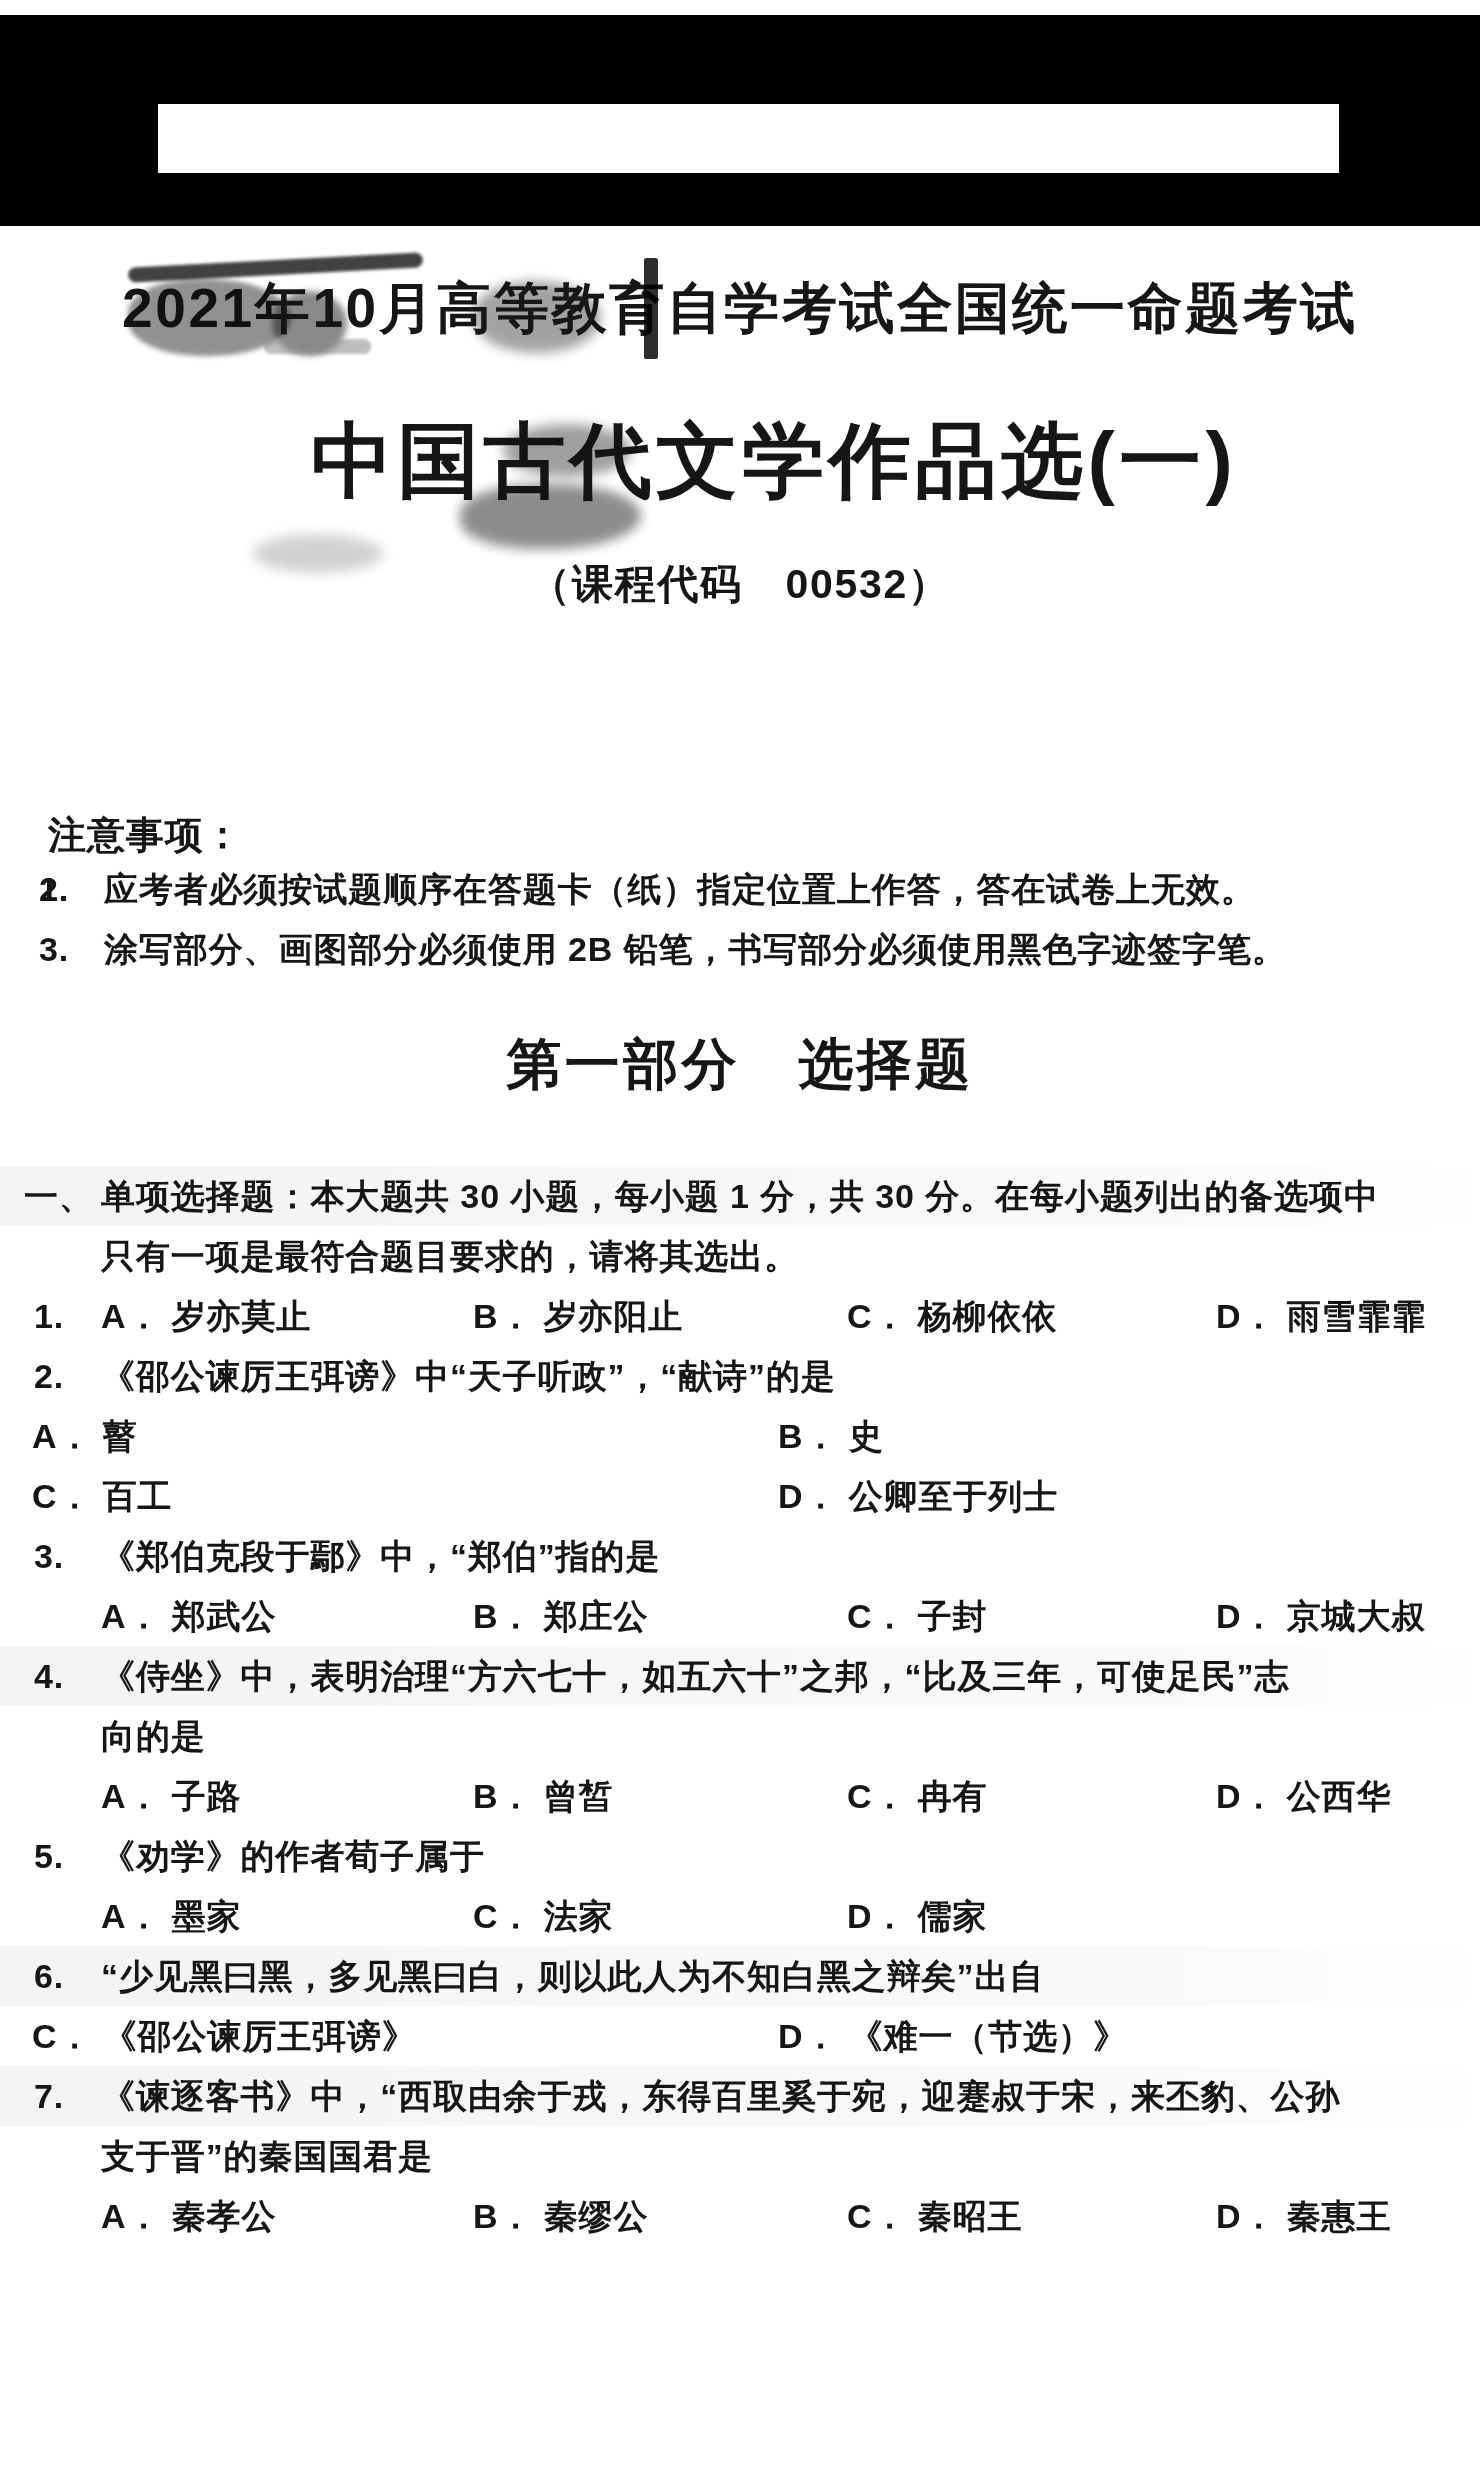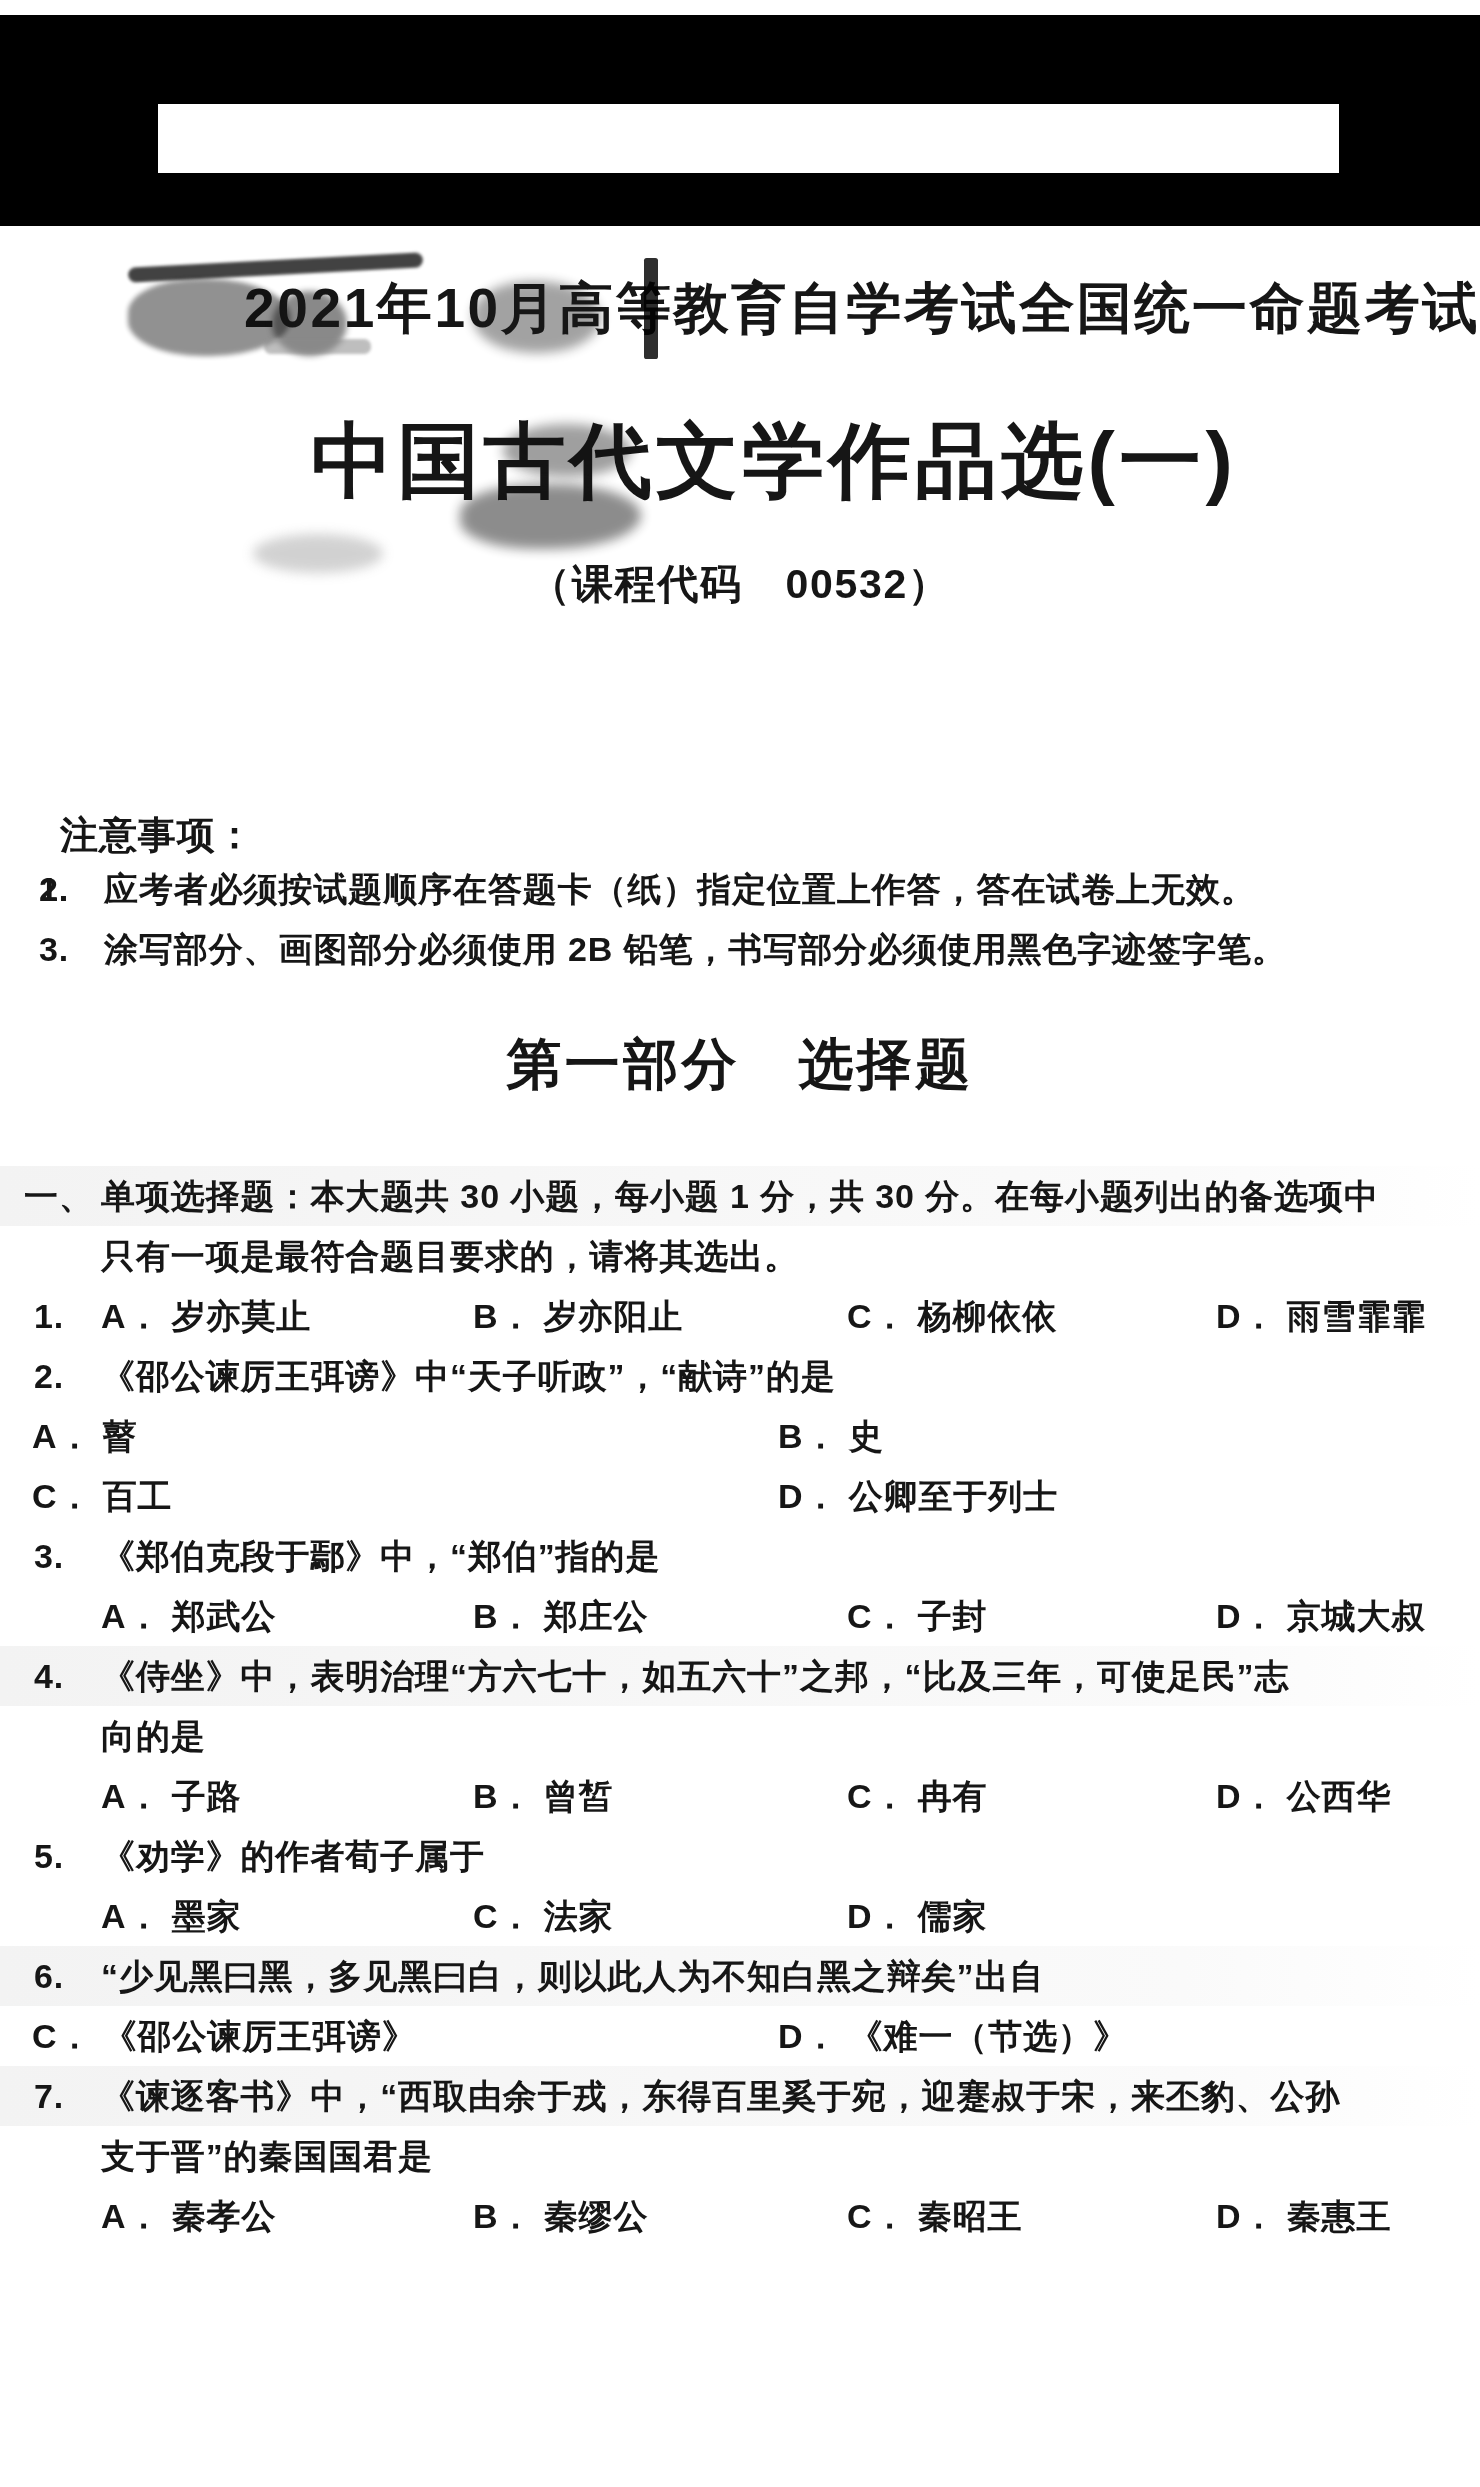--- a/index.html
+++ b/index.html
@@ -12,26 +12,26 @@
     font-family:"Liberation Sans","DejaVu Sans",sans-serif;
     font-weight:700;
     color:#161616;
     letter-spacing:0.9px;
   }
   
   .top-strip{height:15.4px;background:#ffffff;}
   .top-band{position:relative;height:211px;background:#000000;}
   .band-window{position:absolute;left:158px;top:89px;width:1181px;height:69px;background:#ffffff;}
   
-  .session{margin:48px 0 12px;text-align:right;font-size:55px;line-height:68px;letter-spacing:2.6px;}
+  .session{margin:48px 0 12px;text-align:center;font-size:55px;line-height:68px;letter-spacing:2.6px;}
   .main-title{margin:55px 0 0;text-align:center;font-size:82px;line-height:128px;letter-spacing:4.3px;transform:translateX(34px);}
   .course{margin:26px 0 0;text-align:center;font-size:41px;line-height:67px;letter-spacing:1.7px;}
   
   .notes{margin-top:193px;}
-  .notes-heading{font-size:38px;line-height:48px;padding-left:60px;}
+  .notes-heading{font-size:38px;line-height:48px;padding-left:48px;}
   .note-row{position:relative;line-height:60px;font-size:34px;padding-left:104px;}
   .note-row:first-of-type{margin-top:19px;}
   .note-num{position:absolute;left:39px;top:0;}
   
   .part-heading{margin:50px 0 0;text-align:center;font-size:55px;line-height:70px;letter-spacing:3.4px;}
   
   .mcq{margin-top:67px;}
   .row{position:relative;line-height:60px;font-size:34px;padding-left:101px;}
   .qnum{position:absolute;left:34px;top:0;}
   .intro-num{left:24px;}

